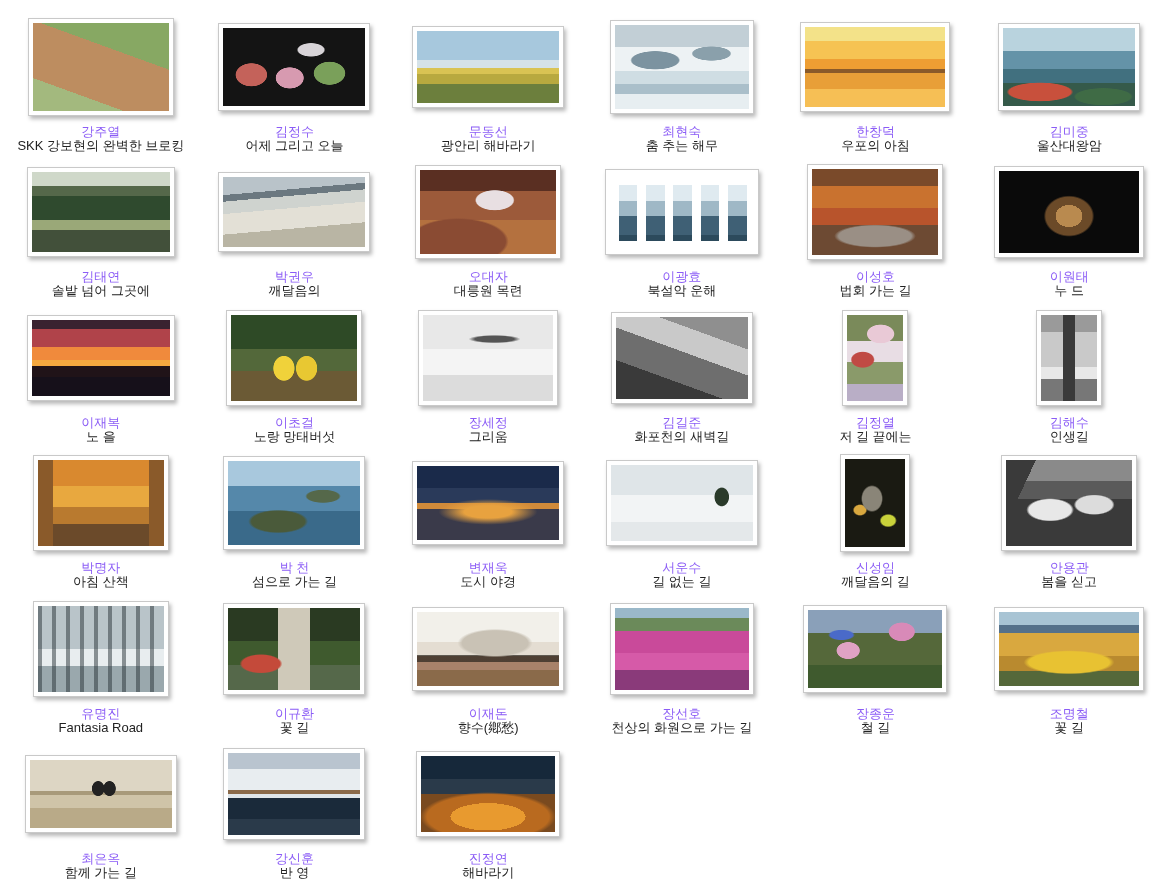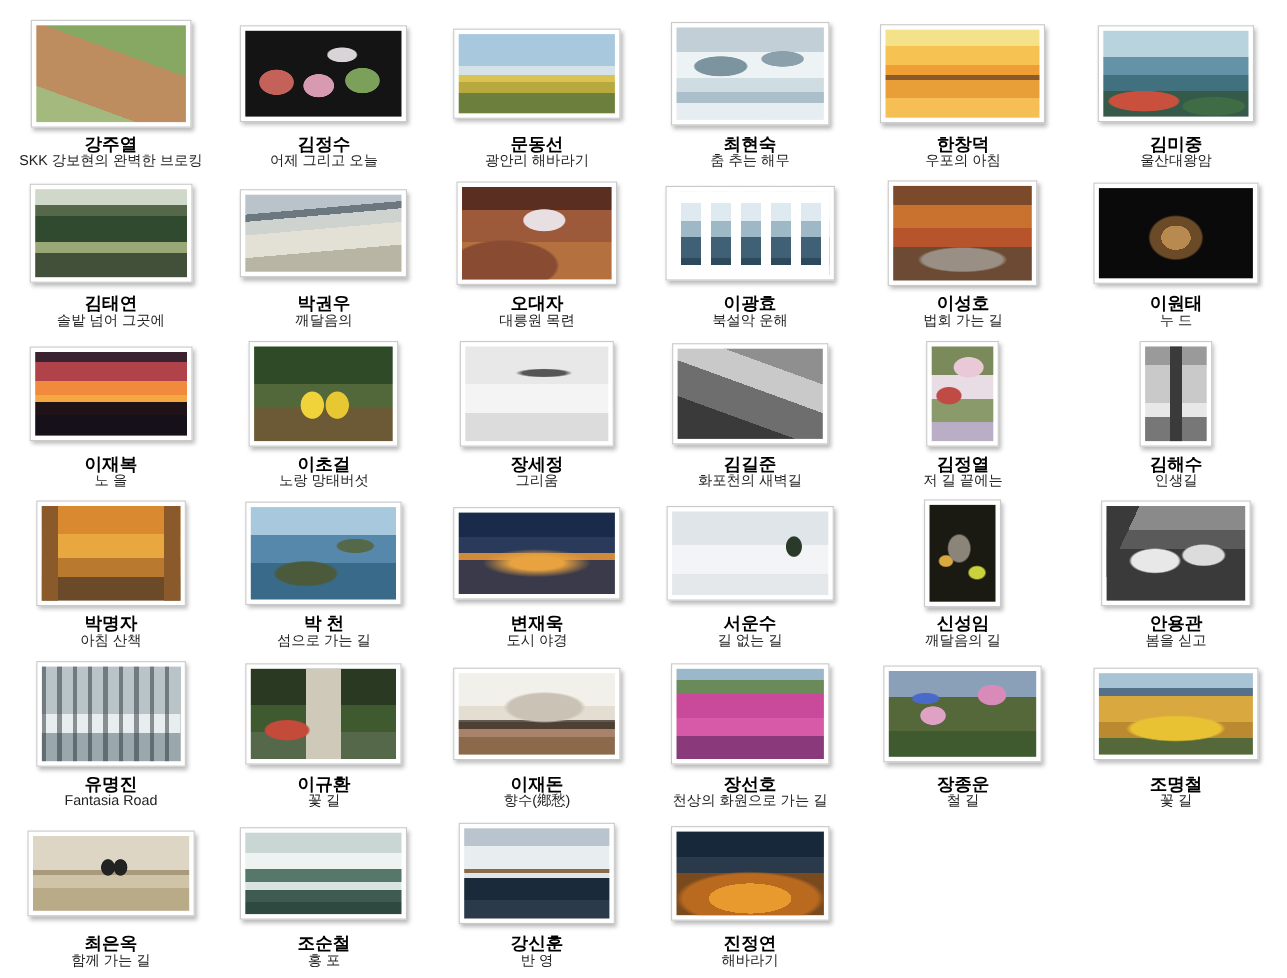--- a/index.html
+++ b/index.html
@@ -13,21 +13,21 @@
     padding:12px 4px 4px 4px;
   }
   .card{display:flex;flex-direction:column;align-items:center;min-width:0;}
   .thumb-area{flex:1 1 auto;display:flex;align-items:center;justify-content:center;width:100%;}
   .frame{
     background:#ffffff;padding:4px;border:1px solid #c9c9c9;
     box-shadow:2px 3px 4px rgba(0,0,0,0.28);
   }
   .photo{display:block;}
   .caption{height:36px;display:flex;flex-direction:column;align-items:center;justify-content:flex-start;}
-  .pname{font-size:16px;font-weight:bold;color:#000000;line-height:14px;margin-top:3px;white-space:nowrap;}
+  .pname{font-size:13px;font-weight:normal;color:#8b5cf6;line-height:14px;margin-top:3px;white-space:nowrap;}
   .ptitle{font-size:13px;color:#222;line-height:13px;margin-top:0;white-space:nowrap;}
 </style>
 </head>
 <body>
 
 <div class="grid">
   <div class="card">
     <div class="thumb-area">
       <div class="frame">
         <div class="photo" style="width: 136px; height: 88px; background: linear-gradient(200deg, rgb(135, 168, 99) 0px, rgb(135, 168, 99) 34%, rgb(189, 141, 96) 34%, rgb(189, 141, 96) 76%, rgb(163, 185, 126) 76%);"></div>
@@ -394,31 +394,20 @@
       <div class="frame">
         <div class="photo" style="width: 142px; height: 68px; background: radial-gradient(8% 20% at 48% 42%, rgb(34, 34, 34) 0px, rgb(34, 34, 34) 52%, rgba(0, 0, 0, 0) 58%), radial-gradient(8% 20% at 56% 42%, rgb(34, 34, 34) 0px, rgb(34, 34, 34) 52%, rgba(0, 0, 0, 0) 58%), linear-gradient(rgb(221, 214, 196) 0px, rgb(221, 214, 196) 45%, rgb(168, 154, 122) 45%, rgb(168, 154, 122) 52%, rgb(207, 196, 168) 52%, rgb(207, 196, 168) 70%, rgb(185, 170, 136) 70%);"></div>
       </div>
     </div>
     <div class="caption">
       <div class="pname">최은옥</div>
       <div class="ptitle">함께 가는 길</div>
     </div>
   </div>
 
-  <div class="card">
-    <div class="thumb-area">
-      <div class="frame">
-        <div class="photo" style="width: 142px; height: 74px; background: linear-gradient(rgb(201, 214, 212) 0px, rgb(201, 214, 212) 25%, rgb(238, 242, 240) 25%, rgb(238, 242, 240) 45%, rgb(85, 120, 106) 45%, rgb(85, 120, 106) 60%, rgb(217, 228, 224) 60%, rgb(217, 228, 224) 70%, rgb(63, 90, 80) 70%, rgb(63, 90, 80) 85%, rgb(46, 74, 64) 85%);"></div>
-      </div>
-    </div>
-    <div class="caption">
-      <div class="pname">조순철</div>
-      <div class="ptitle">홍 포</div>
-    </div>
-  </div>
 
   <div class="card">
     <div class="thumb-area">
       <div class="frame">
         <div class="photo" style="width: 132px; height: 82px; background: linear-gradient(rgb(185, 196, 207) 0px, rgb(185, 196, 207) 20%, rgb(232, 237, 240) 20%, rgb(232, 237, 240) 45%, rgb(138, 106, 74) 45%, rgb(138, 106, 74) 50%, rgb(223, 230, 234) 50%, rgb(223, 230, 234) 55%, rgb(26, 42, 58) 55%, rgb(26, 42, 58) 80%, rgb(42, 58, 74) 80%);"></div>
       </div>
     </div>
     <div class="caption">
       <div class="pname">강신훈</div>
       <div class="ptitle">반 영</div>

